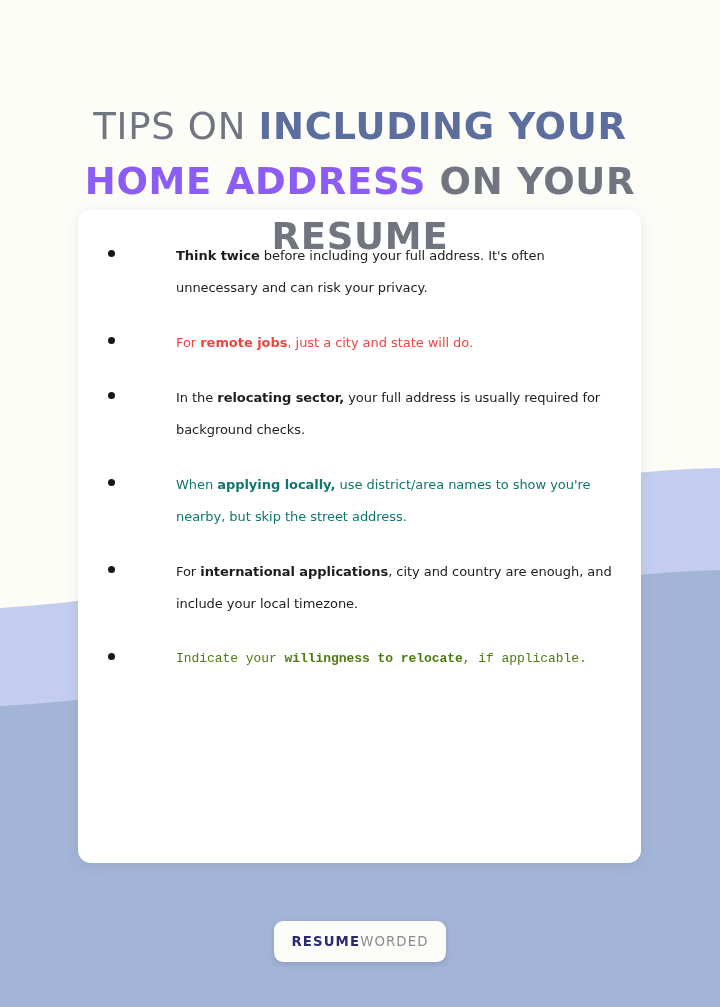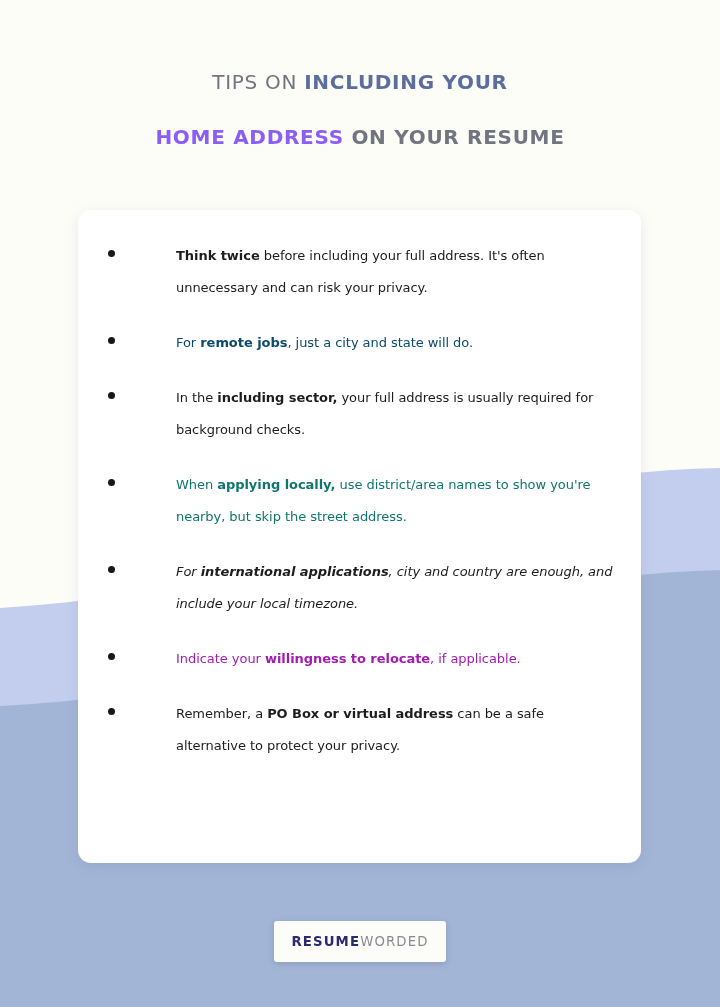--- a/index.html
+++ b/index.html
@@ -25,26 +25,26 @@
     height: 1007px;
     z-index: 0;
     pointer-events: none;
   }
 
   
   #headline {
     position: absolute;
     z-index: 3;
     left: 0;
-    top: 42px;
+    top: 74px;
     width: 720px;
     text-align: center;
     line-height: 55px;
     letter-spacing: 0.7px;
-    font-size: 20px;
+    font-size: 37px;
     text-transform: uppercase;
   }
   .t-reg {
     font-weight: 400;
     color: #71757f;
   }
   .t-bold {
     font-weight: 700;
     color: #5c6e9e;
   }
@@ -96,21 +96,21 @@
 
   
   #footer-badge {
     position: absolute;
     z-index: 3;
     left: 274px;
     top: 921px;
     width: 172px;
     height: 41px;
     background: #fcfcf9;
-    border-radius: 3px;
+    border-radius: 9px;
     box-shadow: 0 2px 6px rgba(60, 70, 100, 0.22);
     display: flex;
     align-items: center;
     justify-content: center;
     letter-spacing: 1.1px;
     font-size: 13.3px;
   }
   #logo-resume {
     font-weight: 700;
     color: #2a2a6e;
@@ -129,25 +129,24 @@
 </svg>
 
 <h1 id="headline">
   <span class="t-reg" style="color: rgb(113, 117, 127);">Tips on </span><span class="t-bold" style="color: rgb(92, 110, 158);">Including Your</span><br>
   <span class="t-bold" style="color: #8b5cf6;">Home Address</span><span class="t-reg" style="color: rgb(113, 117, 127); font-weight: bold;"> on Your Resume</span>
 </h1>
 
 <div id="tips-card" style="background: rgb(255, 255, 255);">
   <ul id="tips-list">
       <li class="tip-item" style="color: rgb(29, 29, 29);"><span class="tip-bullet"></span><b>Think twice</b><span> before including your full address. It's often unnecessary and can risk your privacy.</span></li>
-      <li class="tip-item" style="color: #0c4a6e;"><span class="tip-bullet"></span><span>For </span><b>remote jobs</b><span>, just a city and state will do.</span></li>
-      <li class="tip-item" style="color: rgb(29, 29, 29);"><span class="tip-bullet"></span><span>In the </span><b>including sector,</b><span> your full address is usually required for background checks.</span></li>
+      <li class="tip-item" style="color: #ef4444;"><span class="tip-bullet"></span><span>For </span><b>remote jobs</b><span>, just a city and state will do.</span></li>
+      <li class="tip-item" style="color: rgb(29, 29, 29);"><span class="tip-bullet"></span><span>In the </span><b>relocating sector,</b><span> your full address is usually required for background checks.</span></li>
       <li class="tip-item" style="color: #0f766e;"><span class="tip-bullet"></span><span>When </span><b>applying locally,</b><span> use district/area names to show you're nearby, but skip the street address.</span></li>
-      <li class="tip-item" style="color: rgb(29, 29, 29); font-style: italic;"><span class="tip-bullet"></span><span>For </span><b>international applications</b><span>, city and country are enough, and include your local timezone.</span></li>
-      <li class="tip-item" style="color: #a21caf;"><span class="tip-bullet"></span><span>Indicate your </span><b>willingness to relocate</b><span>, if applicable.</span></li>
-      <li class="tip-item" style="color: rgb(29, 29, 29);"><span class="tip-bullet"></span><span>Remember, a </span><b>PO Box or virtual address</b><span> can be a safe alternative to protect your privacy.</span></li>
+      <li class="tip-item" style="color: rgb(29, 29, 29);"><span class="tip-bullet"></span><span>For </span><b>international applications</b><span>, city and country are enough, and include your local timezone.</span></li>
+      <li class="tip-item" style="color: #4d7c0f; font-family: Liberation Mono, monospace;"><span class="tip-bullet"></span><span>Indicate your </span><b>willingness to relocate</b><span>, if applicable.</span></li>
     </ul>
 </div>
 
 <div id="footer-badge">
   <span id="logo-resume" style="color: rgb(42, 42, 110);">RESUME</span>
   <span id="logo-worded" style="color: rgb(138, 138, 150);">WORDED</span>
 </div>
 
 </body></html>

